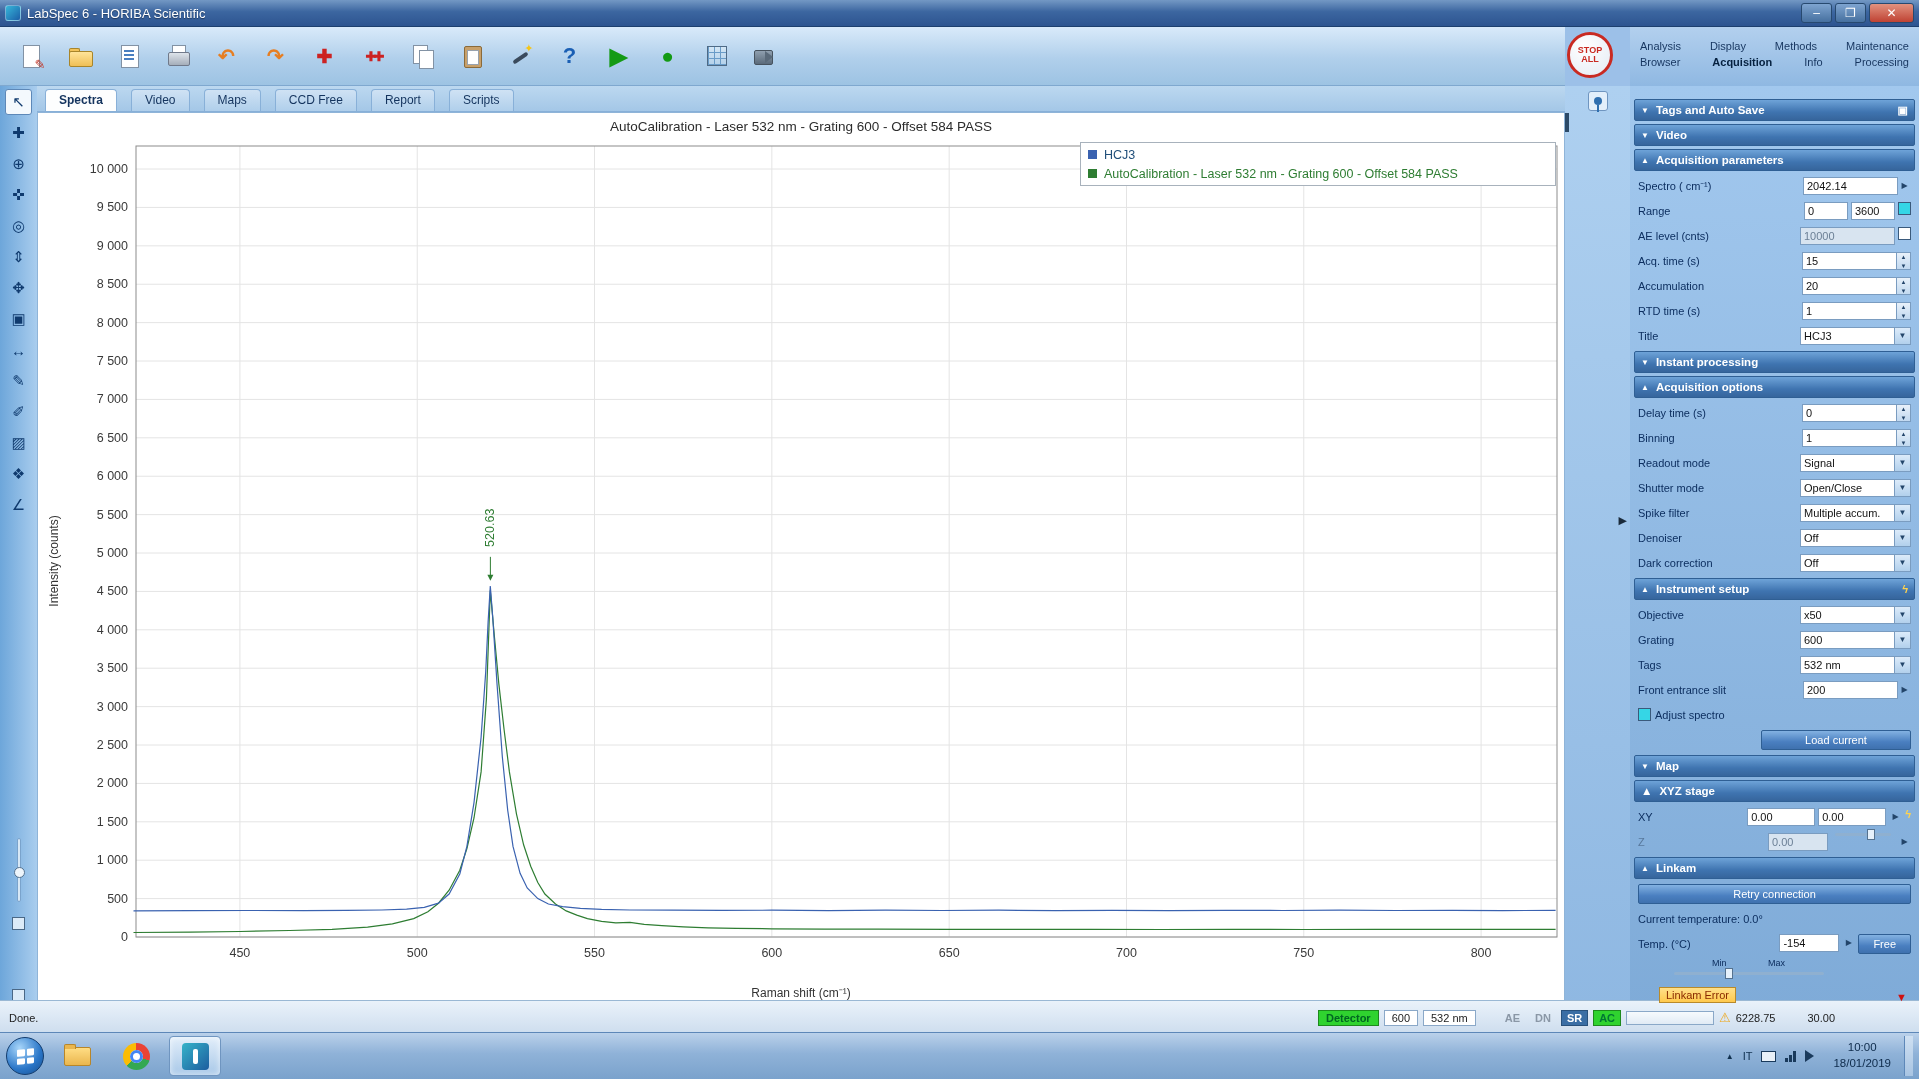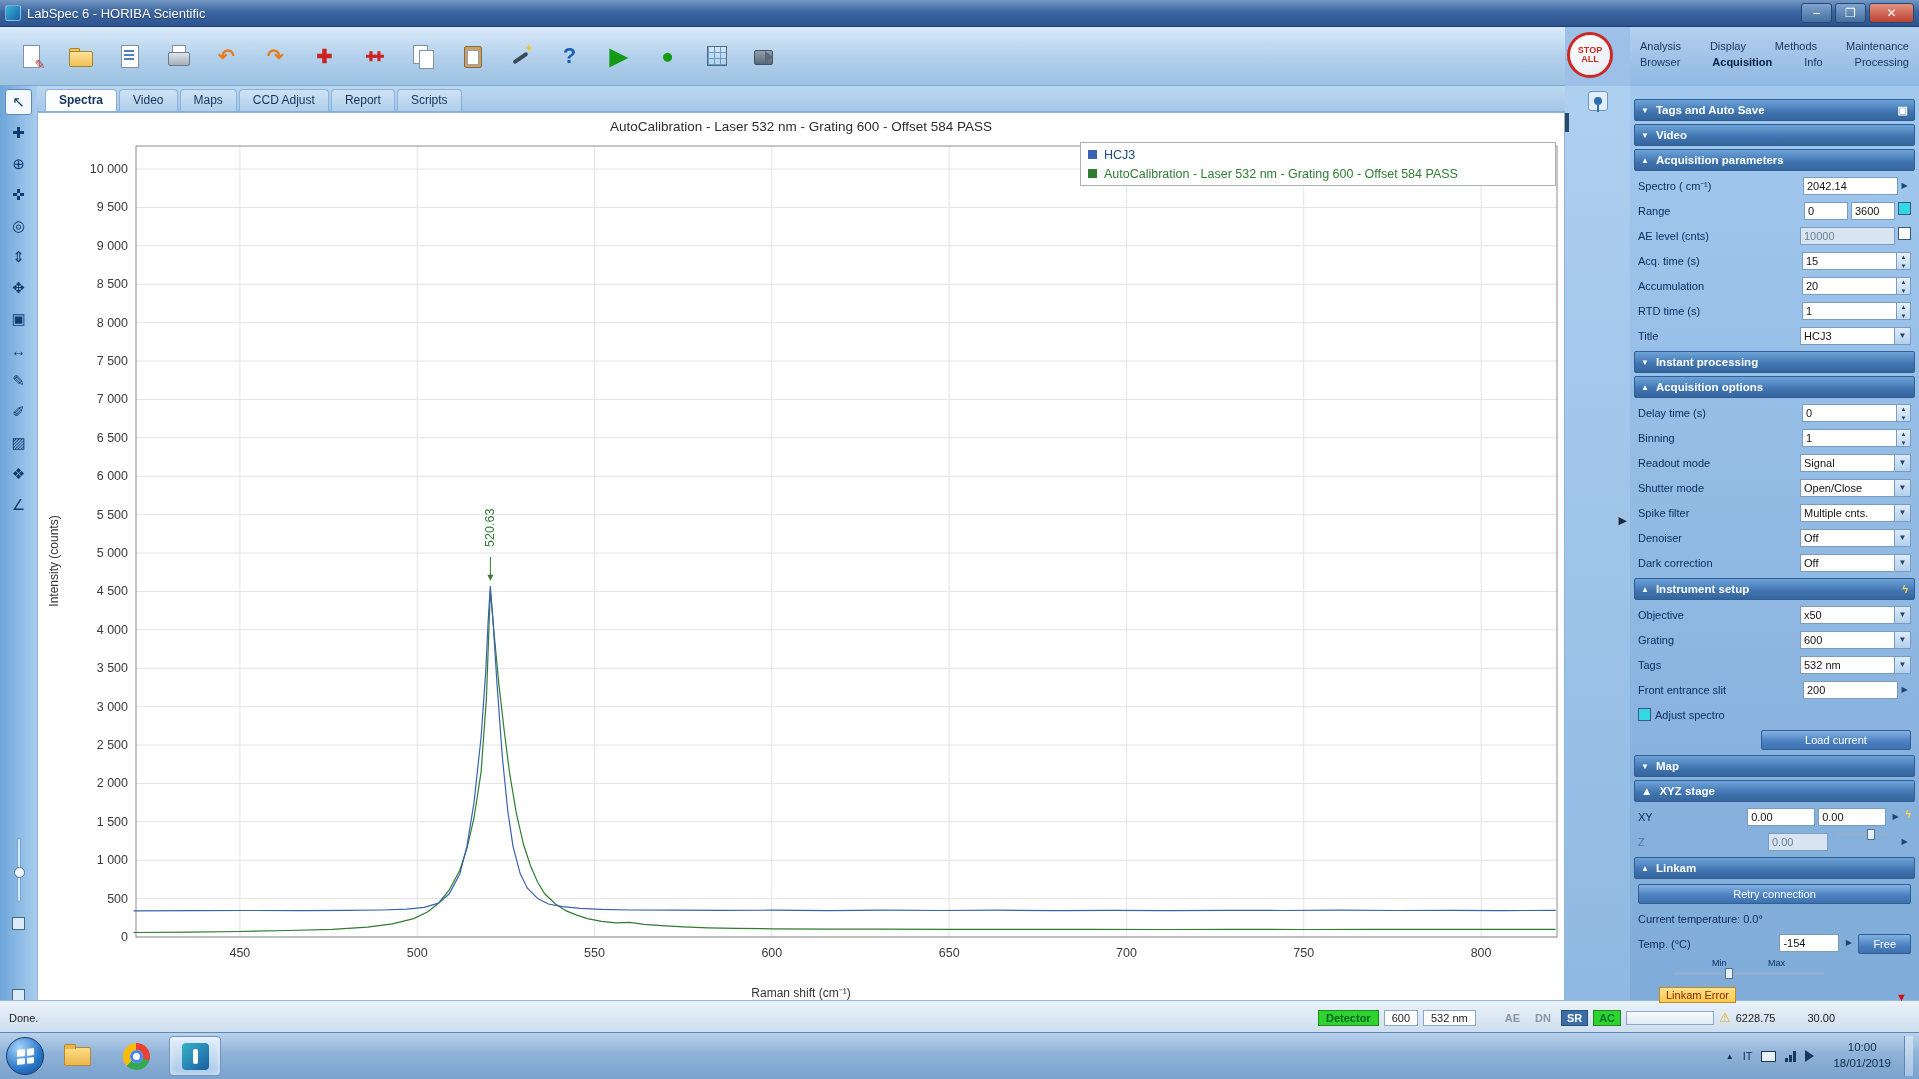--- a/index.html
+++ b/index.html
@@ -44,21 +44,21 @@
 .ic-cam::after{content:"";position:absolute;right:1px;top:9px;width:0;height:0;border:6px solid transparent;border-left:8px solid #5a6a7a}
 #stopall{position:absolute;top:32px;left:1567px;width:46px;height:46px;border-radius:50%;background:radial-gradient(circle at 35% 30%,#ffffff,#e4ebf4);border:3px solid #c92a22;color:#c92a22;font-size:9px;font-weight:bold;display:flex;flex-direction:column;align-items:center;justify-content:center;line-height:1.05}
 
 
 #panel-tabs{position:absolute;top:27px;left:1630px;width:289px;height:60px;background:linear-gradient(#b3d0ee,#8fb8e2);border-bottom:1px solid #6f9cc8;display:flex;flex-direction:column;justify-content:flex-end;gap:4px;padding:5px 10px 18px}
 .ptrow{display:flex;justify-content:space-between;font-size:11px;color:#16355f}
 .ptab{cursor:default}
 .ptab.active{font-weight:bold;color:#05203f}
 
 
-#tabstrip{position:absolute;top:86px;left:37px;width:1528px;height:26px;background:linear-gradient(#bcd8f0,#a4c7e7);border-bottom:1px solid #88b0d8;display:flex;align-items:flex-end;gap:2px;padding-left:8px}
+#tabstrip{position:absolute;top:86px;left:37px;width:1528px;height:26px;background:linear-gradient(#bcd8f0,#a4c7e7);border-bottom:1px solid #88b0d8;display:flex;align-items:flex-end;gap:14px;padding-left:8px}
 .dtab{padding:3px 13px 4px;font-size:12px;color:#14345e;border:1px solid #88b0d8;border-bottom:none;border-radius:4px 4px 0 0;background:linear-gradient(#cfe2f4,#b0cfeb)}
 .dtab.active{background:#fdfefe;font-weight:bold}
 
 
 #lefttools{position:absolute;top:86px;left:0;width:37px;height:924px;background:linear-gradient(90deg,#6da6da,#a9cdee);display:flex;flex-direction:column;align-items:center;gap:5px;padding:3px 0 8px}
 .ltool{width:27px;height:26px;display:flex;align-items:center;justify-content:center;font-size:15px;color:#0f3a6e;border-radius:3px}
 .ltool.active{background:#f4f9fd;border:1px solid #5d88b8}
 #ltrack{margin-top:auto;width:4px;height:64px;background:#d7e8f6;border:1px solid #7aa3cc;border-radius:2px;position:relative}
 #lthumb{position:absolute;left:-4px;top:28px;width:11px;height:11px;border-radius:50%;background:#eef5fb;border:1px solid #55728f}
 .lbox{width:13px;height:13px;border:1px solid #4a6886;background:#dcebf8;margin-top:10px}
@@ -223,21 +223,21 @@
       <span class="ptab active">Acquisition</span>
       <span class="ptab">Info</span>
       <span class="ptab">Processing</span>
     </div>
   </div>
 
   <div id="tabstrip">
     <span class="dtab active">Spectra</span>
     <span class="dtab">Video</span>
     <span class="dtab">Maps</span>
-    <span class="dtab">CCD Adjust</span>
+    <span class="dtab">CCD Free</span>
     <span class="dtab">Report</span>
     <span class="dtab">Scripts</span>
   </div>
 
   <div id="lefttools">
     <span class="ltool active">↖</span>
     <span class="ltool">✚</span>
     <span class="ltool">⊕</span>
     <span class="ltool">✜</span>
     <span class="ltool">◎</span>
@@ -464,21 +464,21 @@
     <div class="prow">
       <span class="plabel">Shutter mode</span>
       <span class="pctl">
           <span class="pinput">Open/Close</span>
           <span class="ddbtn">▼</span>
         </span>
     </div>
     <div class="prow">
       <span class="plabel link">Spike filter</span>
       <span class="pctl">
-          <span class="pinput">Multiple cnts.</span>
+          <span class="pinput">Multiple accum.</span>
           <span class="ddbtn">▼</span>
         </span>
     </div>
     <div class="prow">
       <span class="plabel">Denoiser</span>
       <span class="pctl">
           <span class="pinput">Off</span>
           <span class="ddbtn">▼</span>
         </span>
     </div>

